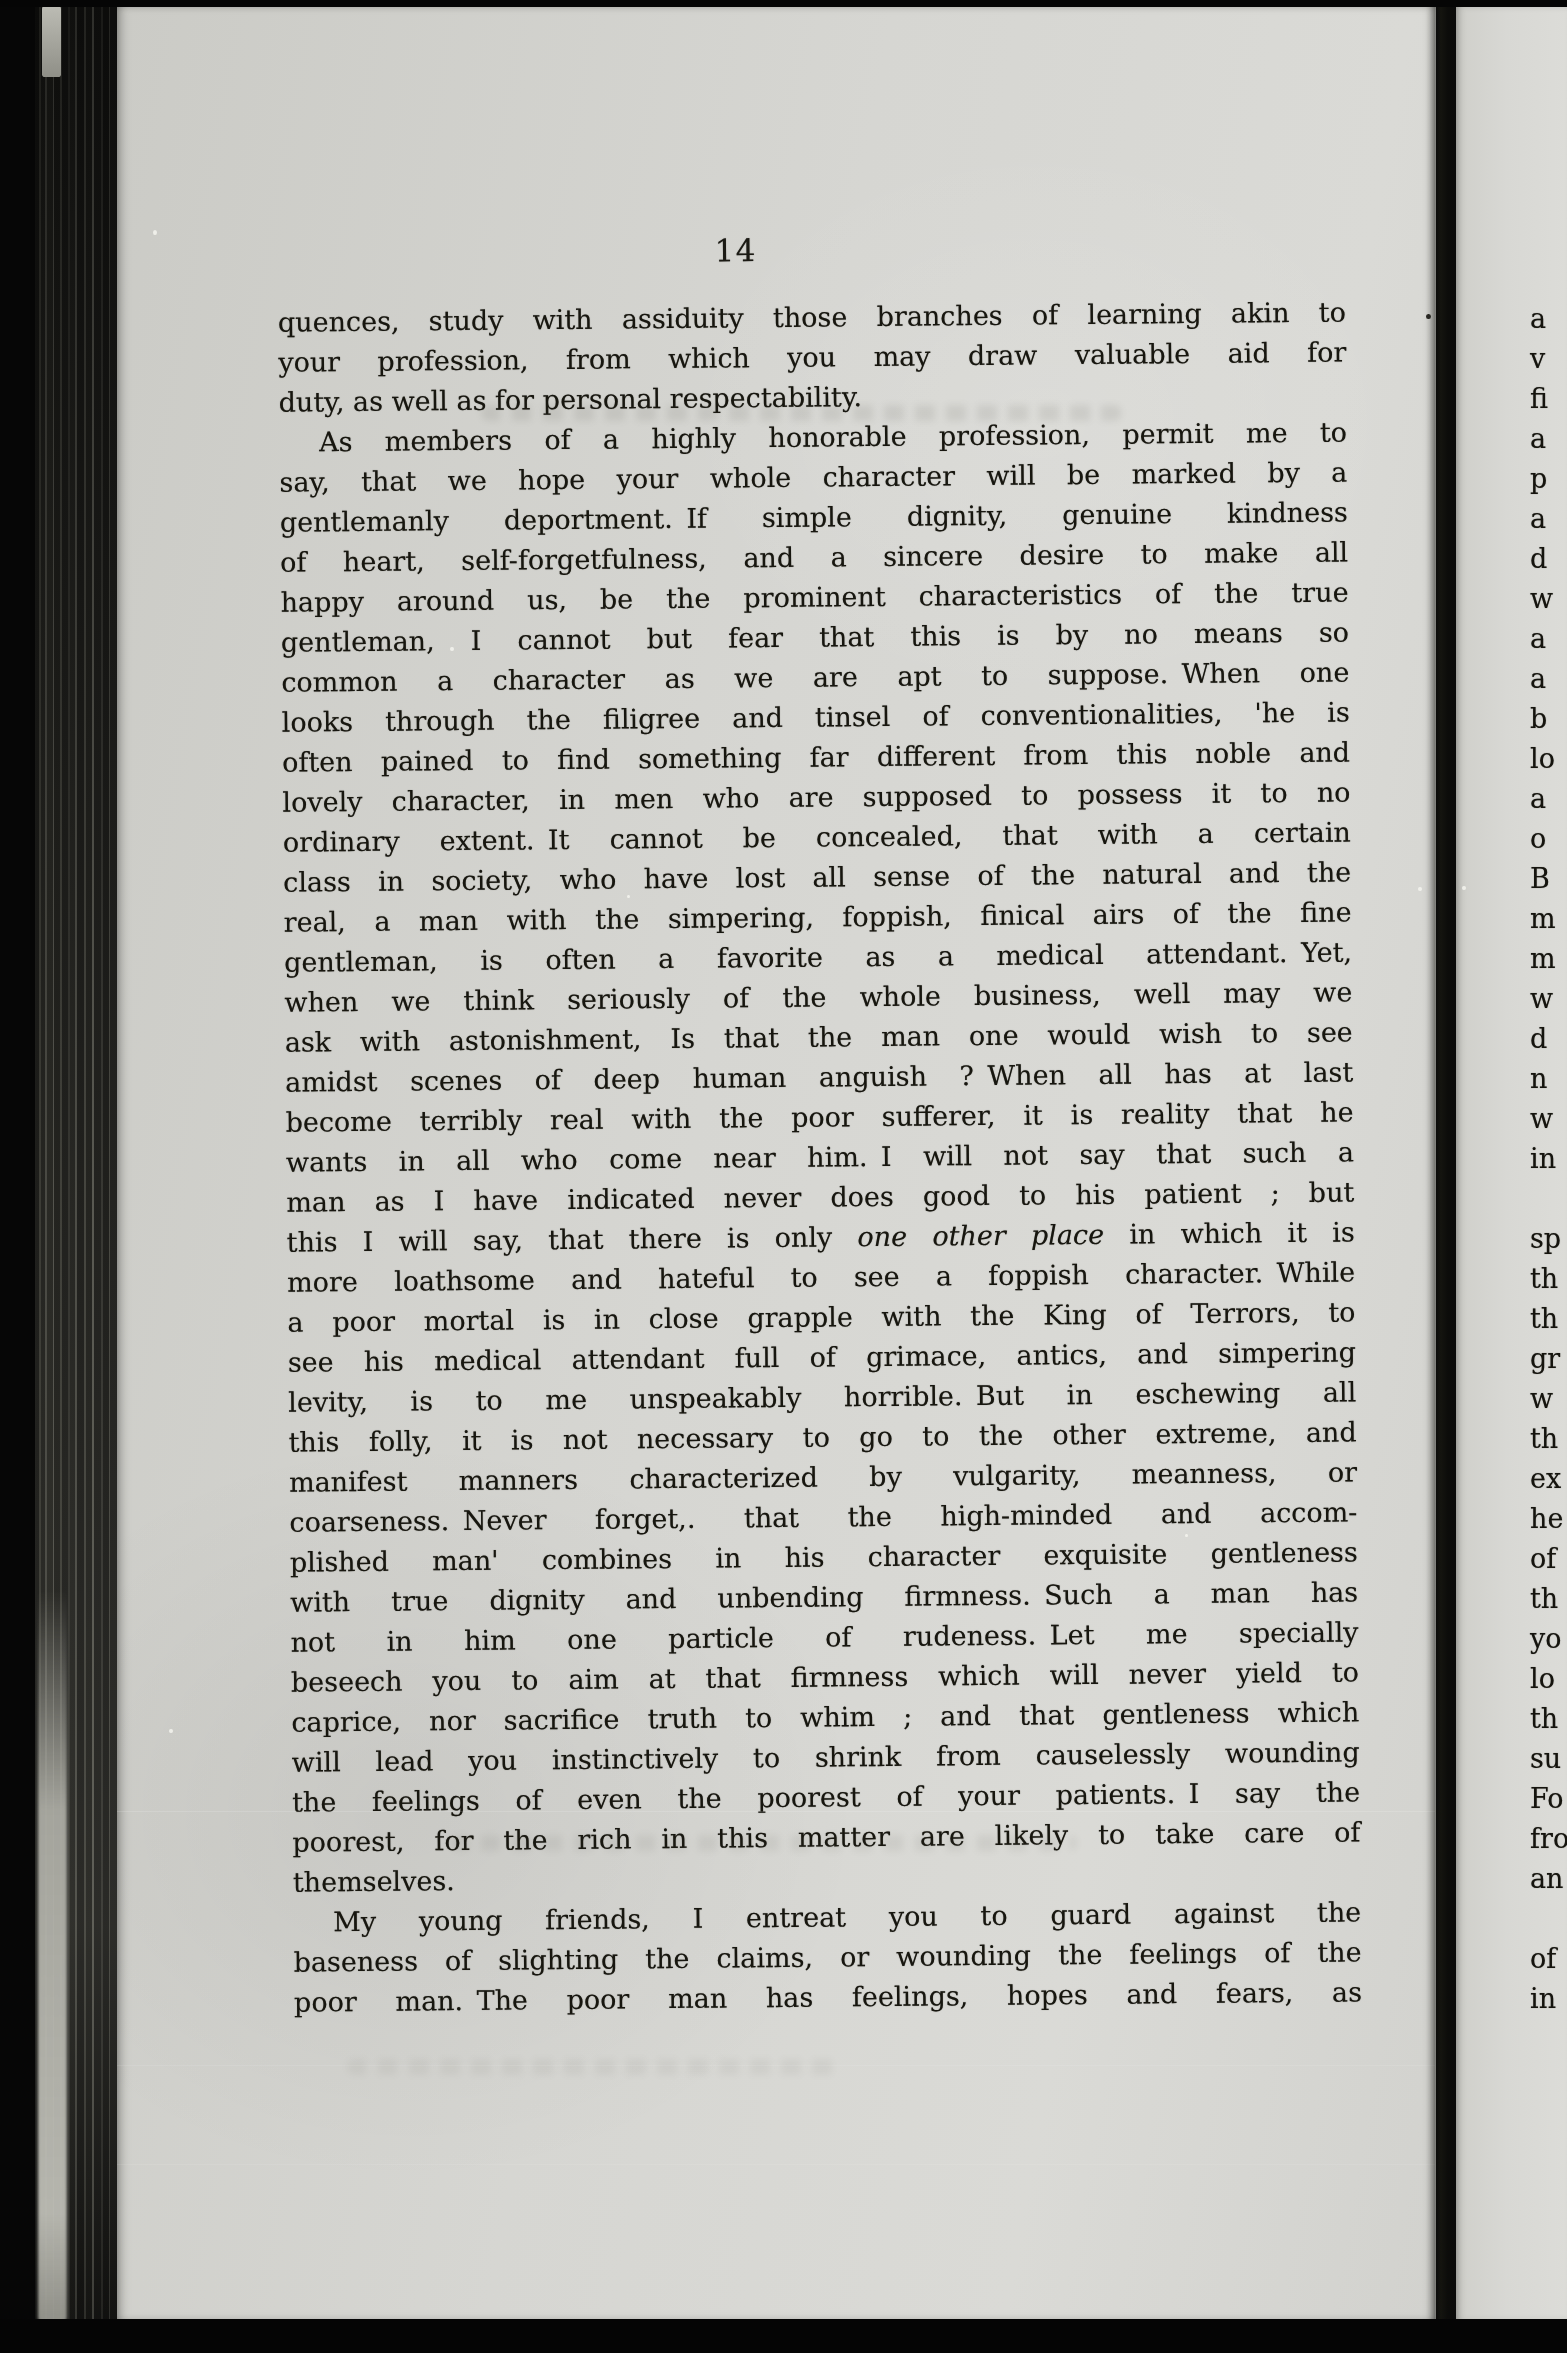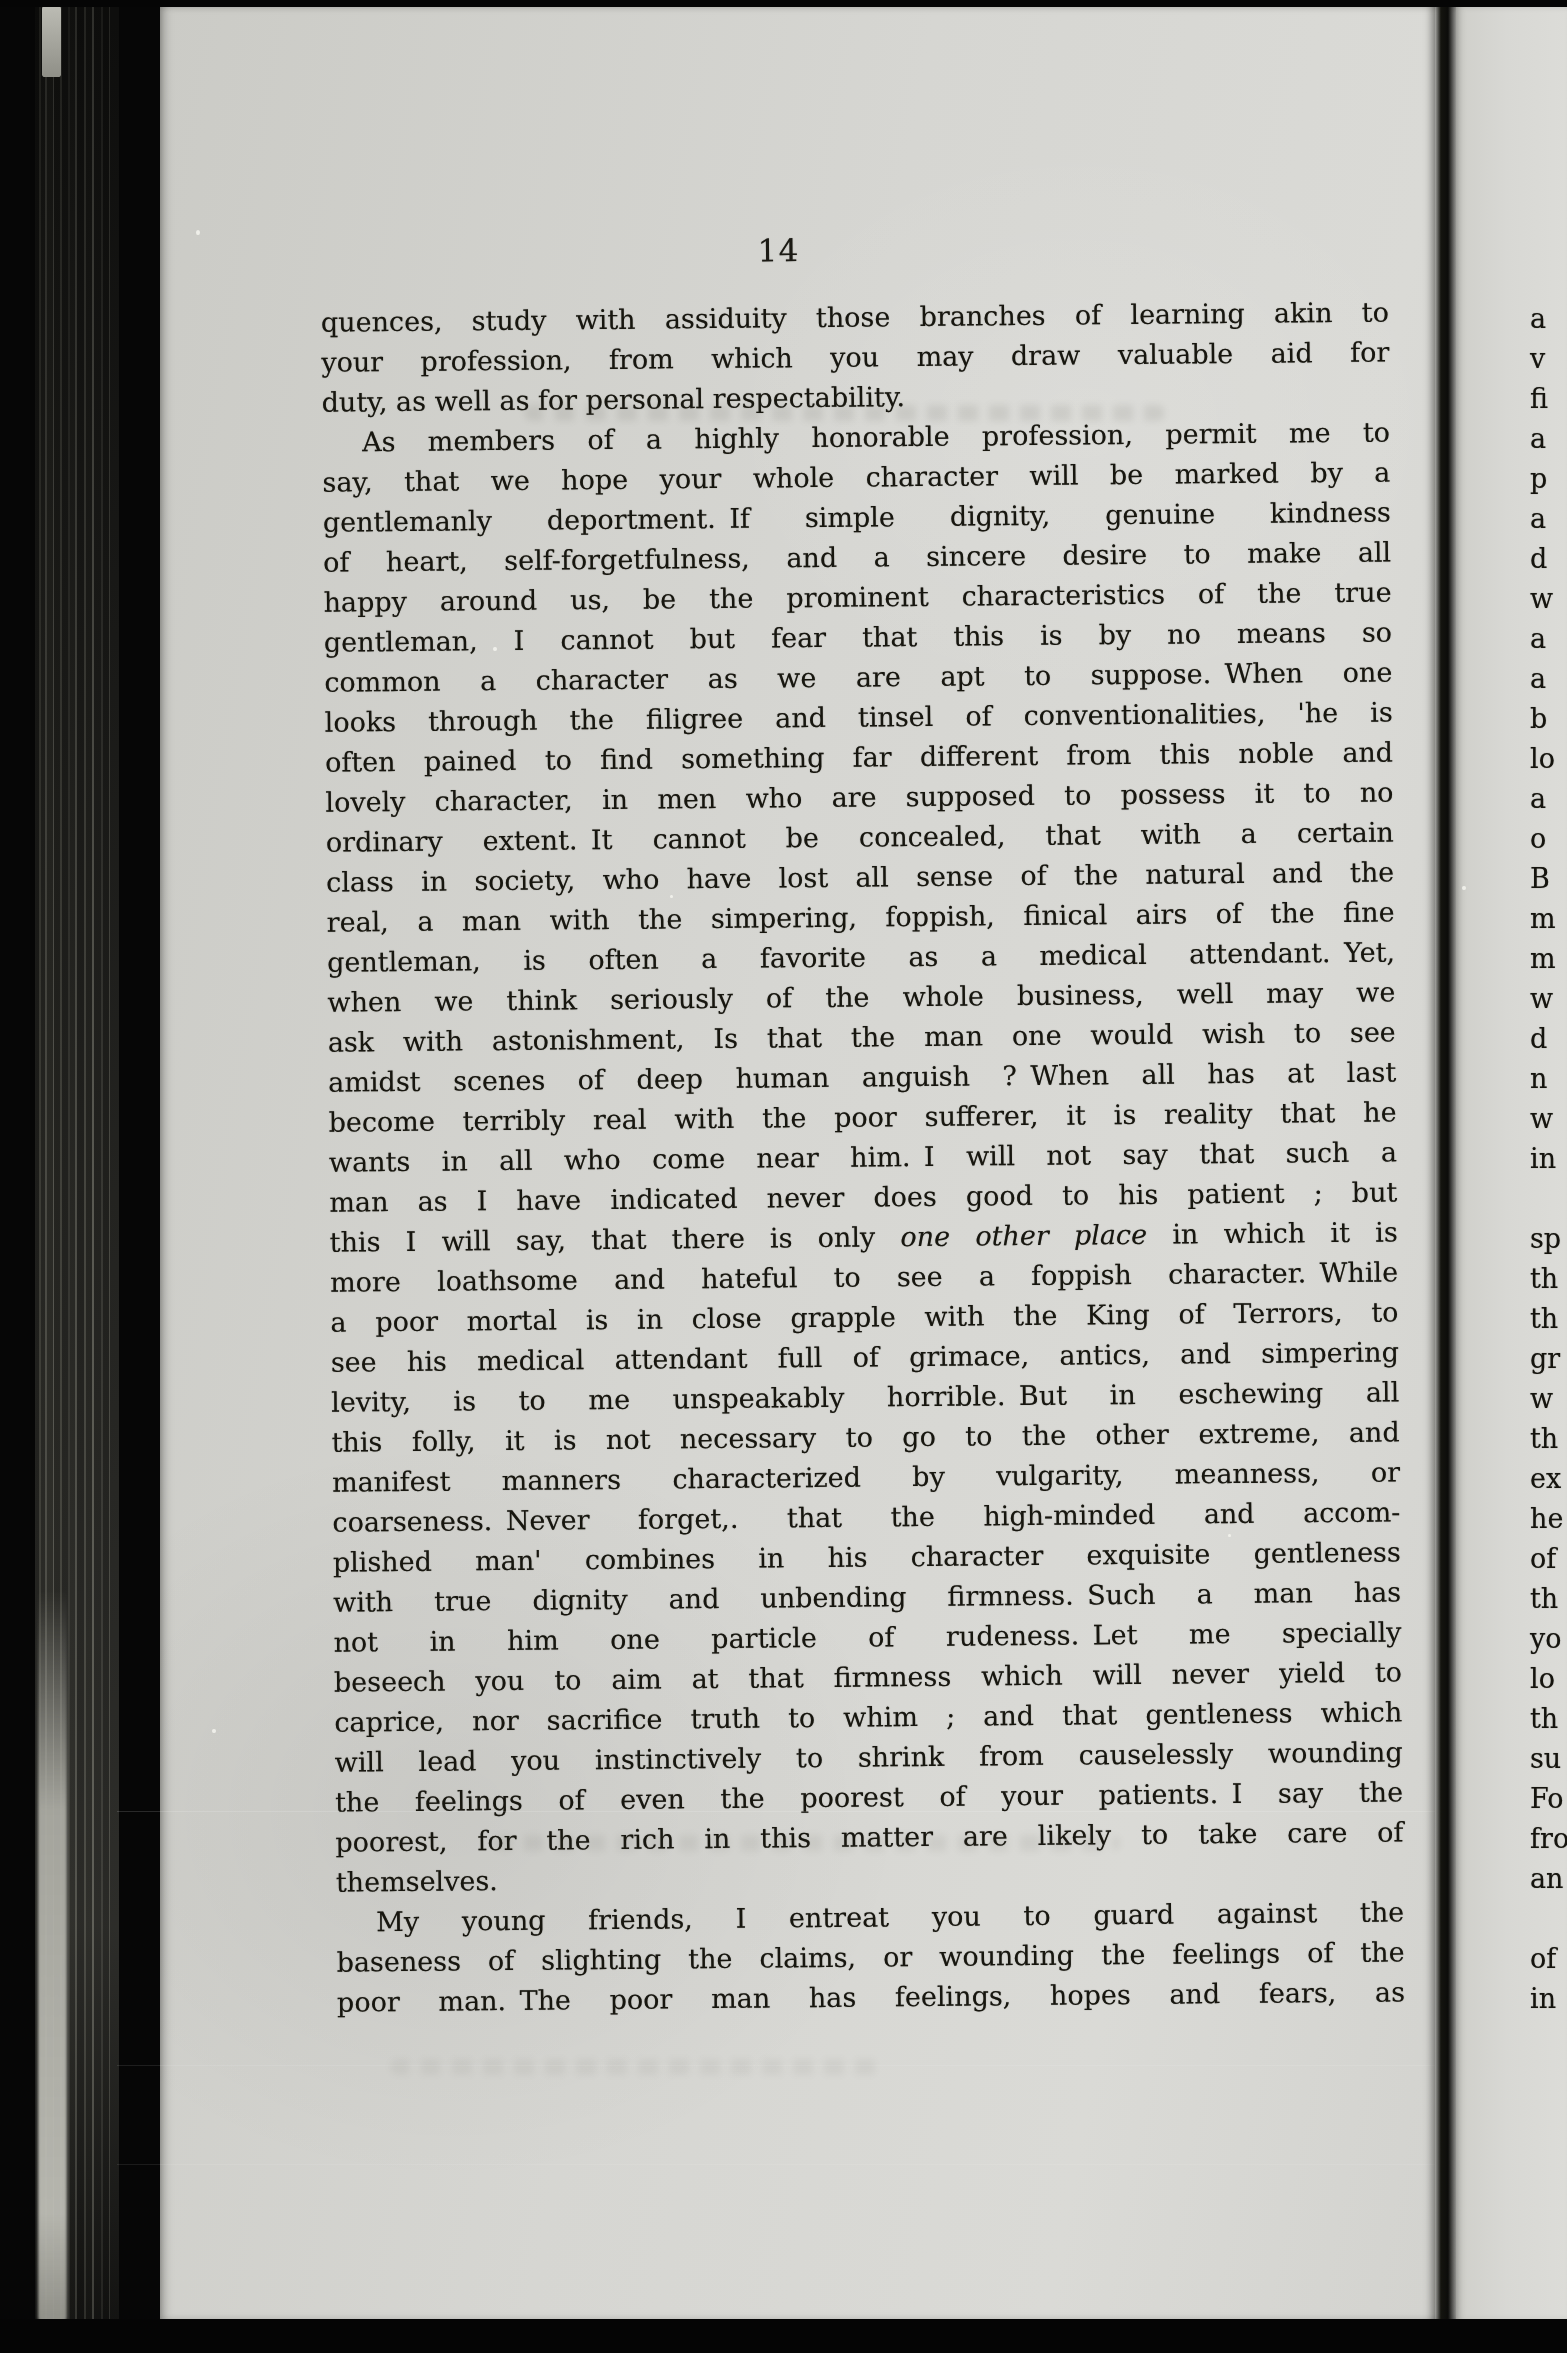--- a/index.html
+++ b/index.html
@@ -23,21 +23,21 @@
   .edge-light-bottom{position:absolute;left:38px;top:1590px;width:29px;height:733px;opacity:.92;
     background:linear-gradient(180deg,rgba(188,188,178,0),#aeaea6 30%,#c2c2ba 85%,#9a9a92);
     border-radius:5.6px;filter:blur(1.4px);}
 
   
   .page-left{position:absolute;left:117px;top:5.6px;width:1319px;height:2315px;overflow:hidden;
     background:
       radial-gradient(ellipse 627px 488px at 70% 18%, rgba(255,255,255,.10), transparent 60%),
       radial-gradient(ellipse 767px 627px at 22% 78%, rgba(0,0,0,.05), transparent 60%),
       linear-gradient(100deg,#cbcbc6,#d6d6d2 45%,#dadad6 75%,#d2d2ce);
-    box-shadow: inset 5.6px 0 11px -4.2px rgba(40,40,36,.55), inset -3.5px 0 8.4px -2.8px rgba(40,40,36,.35); margin-left: 43px;}
+    box-shadow: inset 5.6px 0 11px -4.2px rgba(40,40,36,.55), inset -3.5px 0 8.4px -2.8px rgba(40,40,36,.35);}
   .rotor{position:absolute;inset:0;transform:rotate(-0.55deg);transform-origin:50% 50%;}
 
   .page-number{position:absolute;top:226px;left:0;width:1319px;text-align:center;
     transform:translateX(-32px);font-size:31px;letter-spacing:1.4px;color:#1b1a14;
     text-shadow:0 0 0.9px rgba(25,24,16,.6);}
 
   .text-block{position:absolute;left:169px;top:292px;width:1068px;color:#17160f;
     font-size:27px;text-shadow:0 0 0.9px rgba(25,24,16,.55);}
   .tl{height:40px;line-height:40px;text-align:justify;text-align-last:justify;white-space:normal;}
   .tl.nj{text-align-last:left;}

